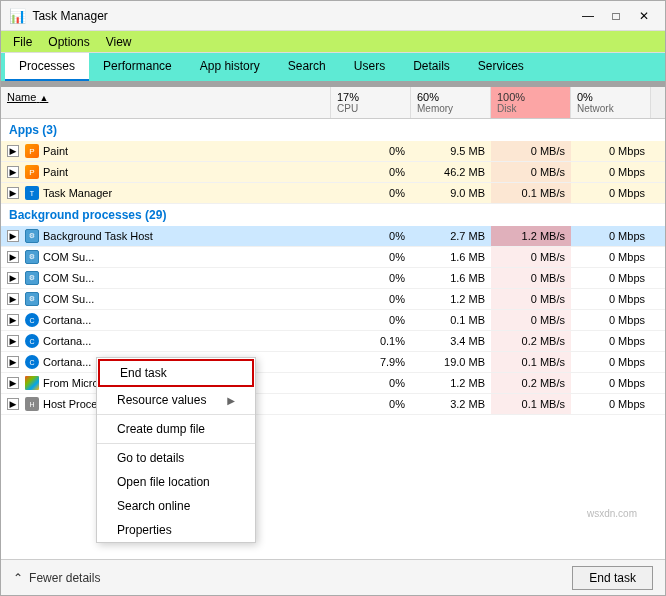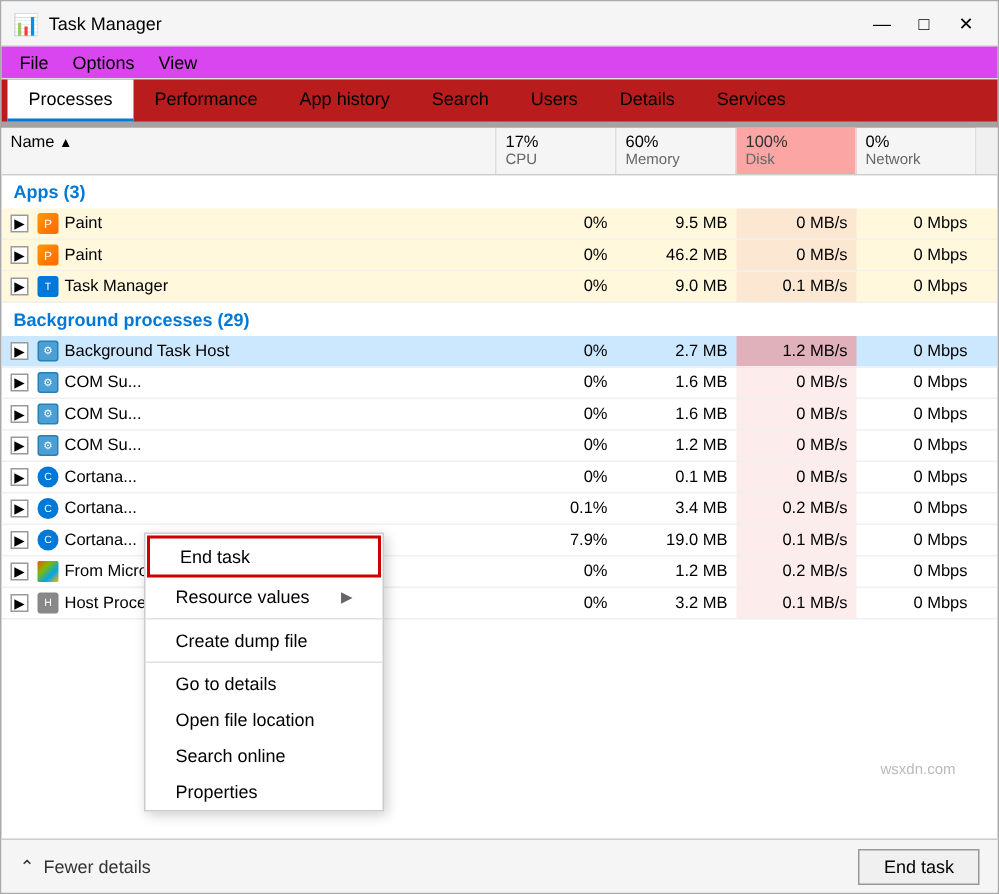--- a/index.html
+++ b/index.html
@@ -5,32 +5,32 @@
     * { box-sizing: border-box; margin: 0; padding: 0; }
     body { font-family: 'Segoe UI', Arial, sans-serif; font-size: 12px; background: #f0f0f0; width: 666px; height: 596px; overflow: hidden; }
     
     .window { width: 666px; height: 596px; background: #fff; border: 1px solid #aaa; display: flex; flex-direction: column; }
     
     .title-bar { background: #f5f5f5; height: 30px; display: flex; align-items: center; padding: 0 8px; border-bottom: 1px solid #ddd; justify-content: space-between; }
     .title-bar-left { display: flex; align-items: center; gap: 6px; font-size: 12px; }
     .title-controls { display: flex; gap: 2px; }
     .title-btn { width: 26px; height: 20px; background: transparent; border: none; cursor: pointer; font-size: 12px; display: flex; align-items: center; justify-content: center; }
     
-    .menu-bar { background: #d946ef; height: 22px; display: flex; align-items: center; padding: 0 4px; border-bottom: 1px solid #ddd; }
+    .menu-bar { background: #bef264; height: 22px; display: flex; align-items: center; padding: 0 4px; border-bottom: 1px solid #ddd; }
     .menu-item { padding: 2px 8px; cursor: pointer; font-size: 12px; }
     
-    .tabs { background: #b91c1c; display: flex; border-bottom: 4px solid #a3a3a3; padding: 0 4px; }
+    .tabs { background: #5eead4; display: flex; border-bottom: 6px solid #a3a3a3; padding: 0 4px; }
     .tab { padding: 6px 14px; cursor: pointer; font-size: 12px; border-bottom: 2px solid transparent; }
     .tab.active { border-bottom: 2px solid #0078d7; background: #fff; }
     
     .content { flex: 1; display: flex; flex-direction: column; overflow: hidden; position: relative; }
     
     .table-header { display: grid; grid-template-columns: 1fr 80px 80px 80px 80px 14px; background: #f5f5f5; border-bottom: 1px solid #ccc; }
     .col-header { padding: 4px 6px; font-size: 11px; text-align: left; border-right: 1px solid #ddd; cursor: pointer; user-select: none; }
-    .col-header.name { text-align: left; }
+    .col-header.name { text-align: left; text-decoration: underline; }
     .col-header.disk { background: #fca5a5; color: #333; }
     .col-header .sort-arrow { font-size: 9px; }
     
     .col-sub { font-size: 10px; color: #666; display: block; }
     
     .table-body { flex: 1; overflow-y: auto; overflow-x: hidden; }
     
     .section-header { padding: 4px 8px; font-size: 12px; color: #0078d7; font-weight: bold; background: #fff; }
     
     .row { display: grid; grid-template-columns: 1fr 80px 80px 80px 80px 14px; border-bottom: 1px solid #f0f0f0; cursor: default; }

